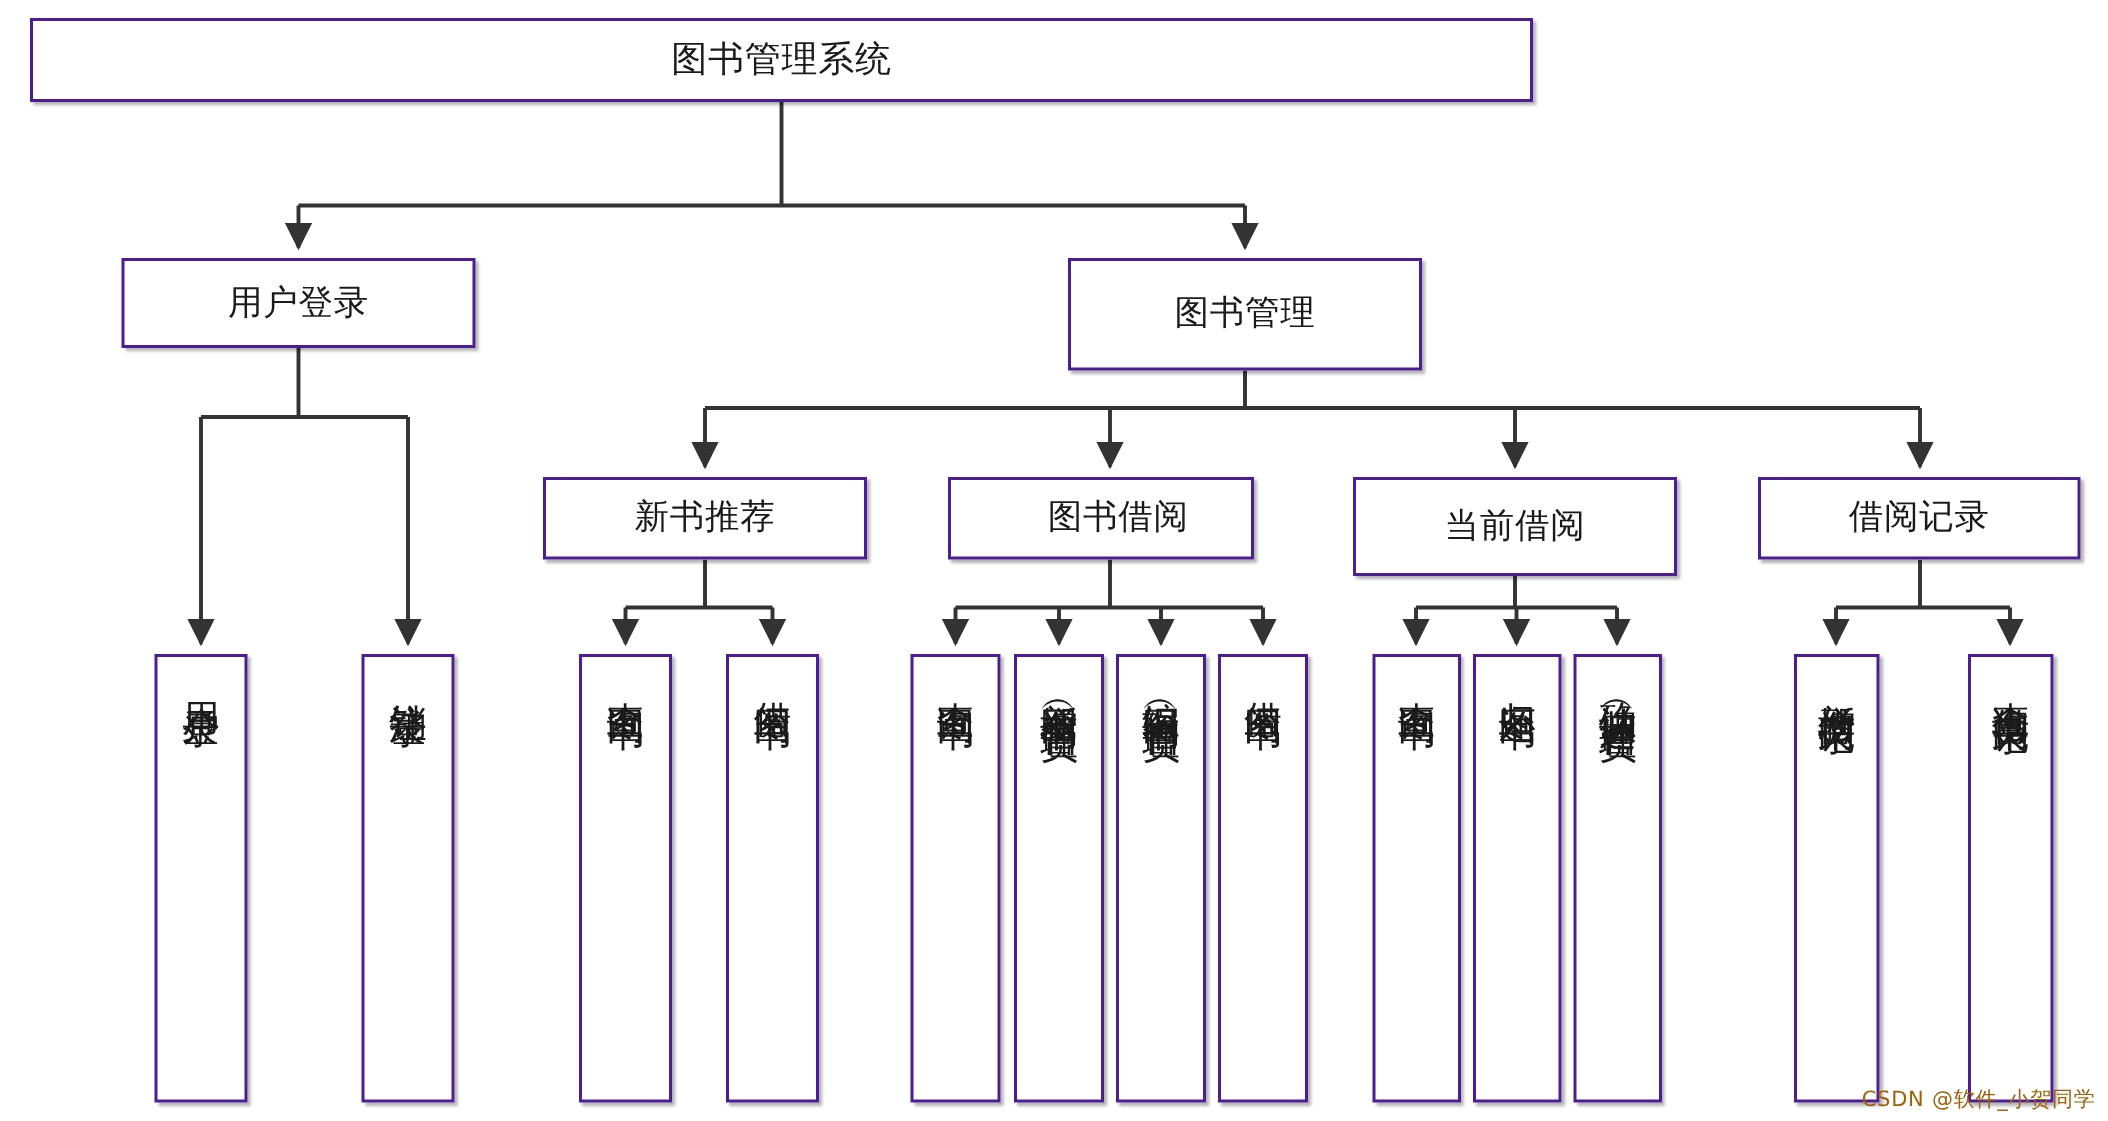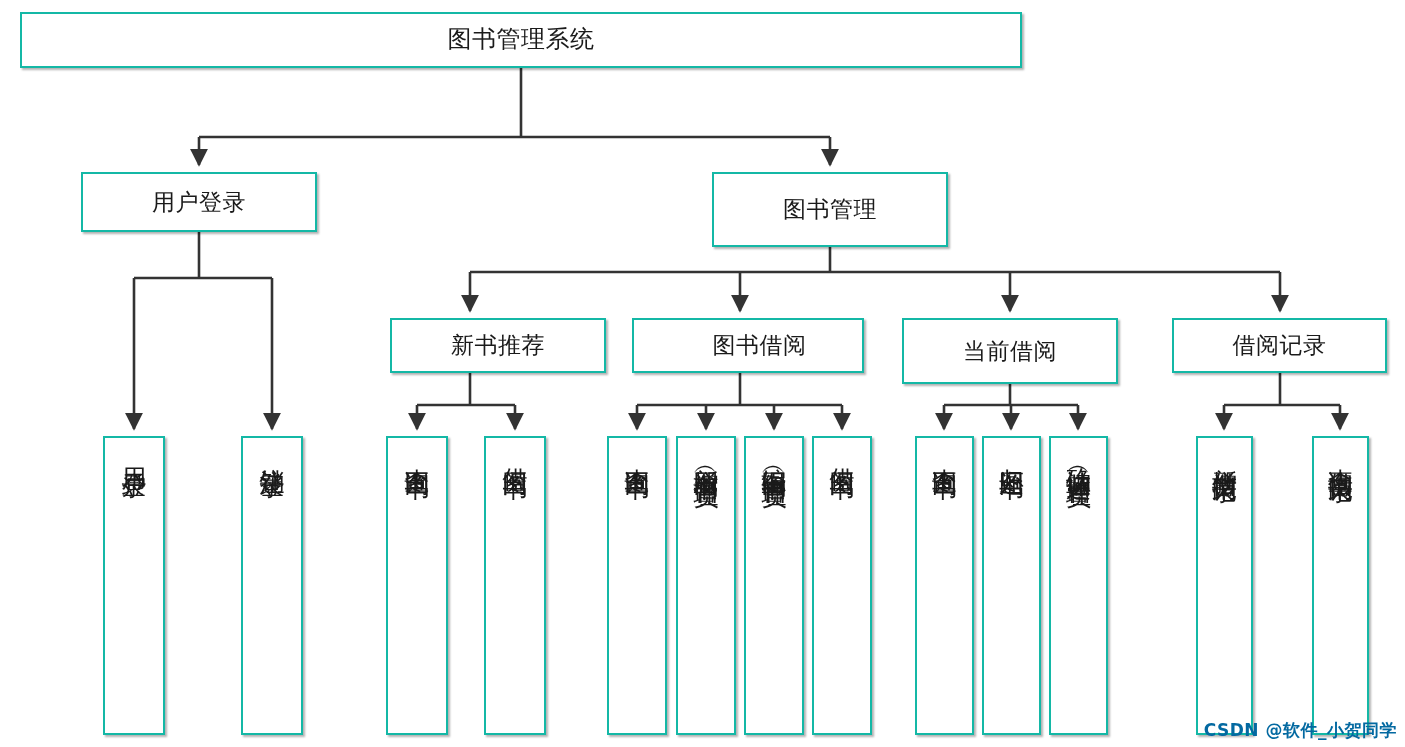--- a/index.html
+++ b/index.html
@@ -21,21 +21,21 @@
     position: absolute;
     left: 0;
     top: 0;
     width: 1405px;
     height: 747px;
   }
   .node {
     position: absolute;
     box-sizing: border-box;
     background: #ffffff;
-    border: 2px solid #14b8a6;
+    border: 2px solid #4c1d95;
     box-shadow: 2px 2px 2px rgba(0,0,0,0.30);
     display: flex;
     align-items: center;
     justify-content: center;
     color: #1a1a1a;
   }
   .node-label {
     display: block;
     text-align: center;
     line-height: 1.22;
@@ -57,26 +57,25 @@
     writing-mode: vertical-rl;
     text-orientation: upright;
     font-size: 25px;
     letter-spacing: 2.5px;
     line-height: 1;
   }
   #watermark {
     position: absolute;
     right: 8px;
     bottom: 5px;
-    font-size: 17px;
-    color: #0369a1;
+    font-size: 14px;
+    color: #a16207;
     letter-spacing: 0.5px;
     white-space: nowrap;
     pointer-events: none;
-    font-weight: bold;
   }
 </style>
 </head>
 <body>
 
 <div id="diagram">
 
   <svg id="connectors" viewBox="0 0 1405 747" xmlns="http://www.w3.org/2000/svg">
     <defs>
       <marker id="arrow" viewBox="0 0 10 10" refX="9" refY="5" markerWidth="7" markerHeight="7" orient="auto-start-reverse">
@@ -131,24 +130,24 @@
     <span class="node-label">图书管理系统</span>
   </div>
 
   <div class="node horiz" style="left:81px; top:172px; width:236px; height:60px;">
     <span class="node-label">用户登录</span>
   </div>
   <div class="node horiz" style="left:712px; top:172px; width:236px; height:75px;">
     <span class="node-label">图书管理</span>
   </div>
 
-  <div class="node horiz" style="left:362px; top:318px; width:216px; height:55px;margin-left:28px;">
+  <div class="node horiz" style="left:362px; top:318px; width:216px; height:55px;">
     <span class="node-label">新书推荐</span>
   </div>
-  <div class="node horiz" style="left:632px; top:318px; width:232px; height:55px;padding-left:23px;">
+  <div class="node horiz" style="left:632px; top:318px; width:204px; height:55px;padding-left:23px;">
     <span class="node-label">图书借阅</span>
   </div>
   <div class="node horiz" style="left:902px; top:318px; width:216px; height:66px;">
     <span class="node-label">当前借阅</span>
   </div>
   <div class="node horiz" style="left:1172px; top:318px; width:215px; height:55px;">
     <span class="node-label">借阅记录</span>
   </div>
 
   <div class="node vert" style="left:103px; top:436px; width:62px; height:299px;">

